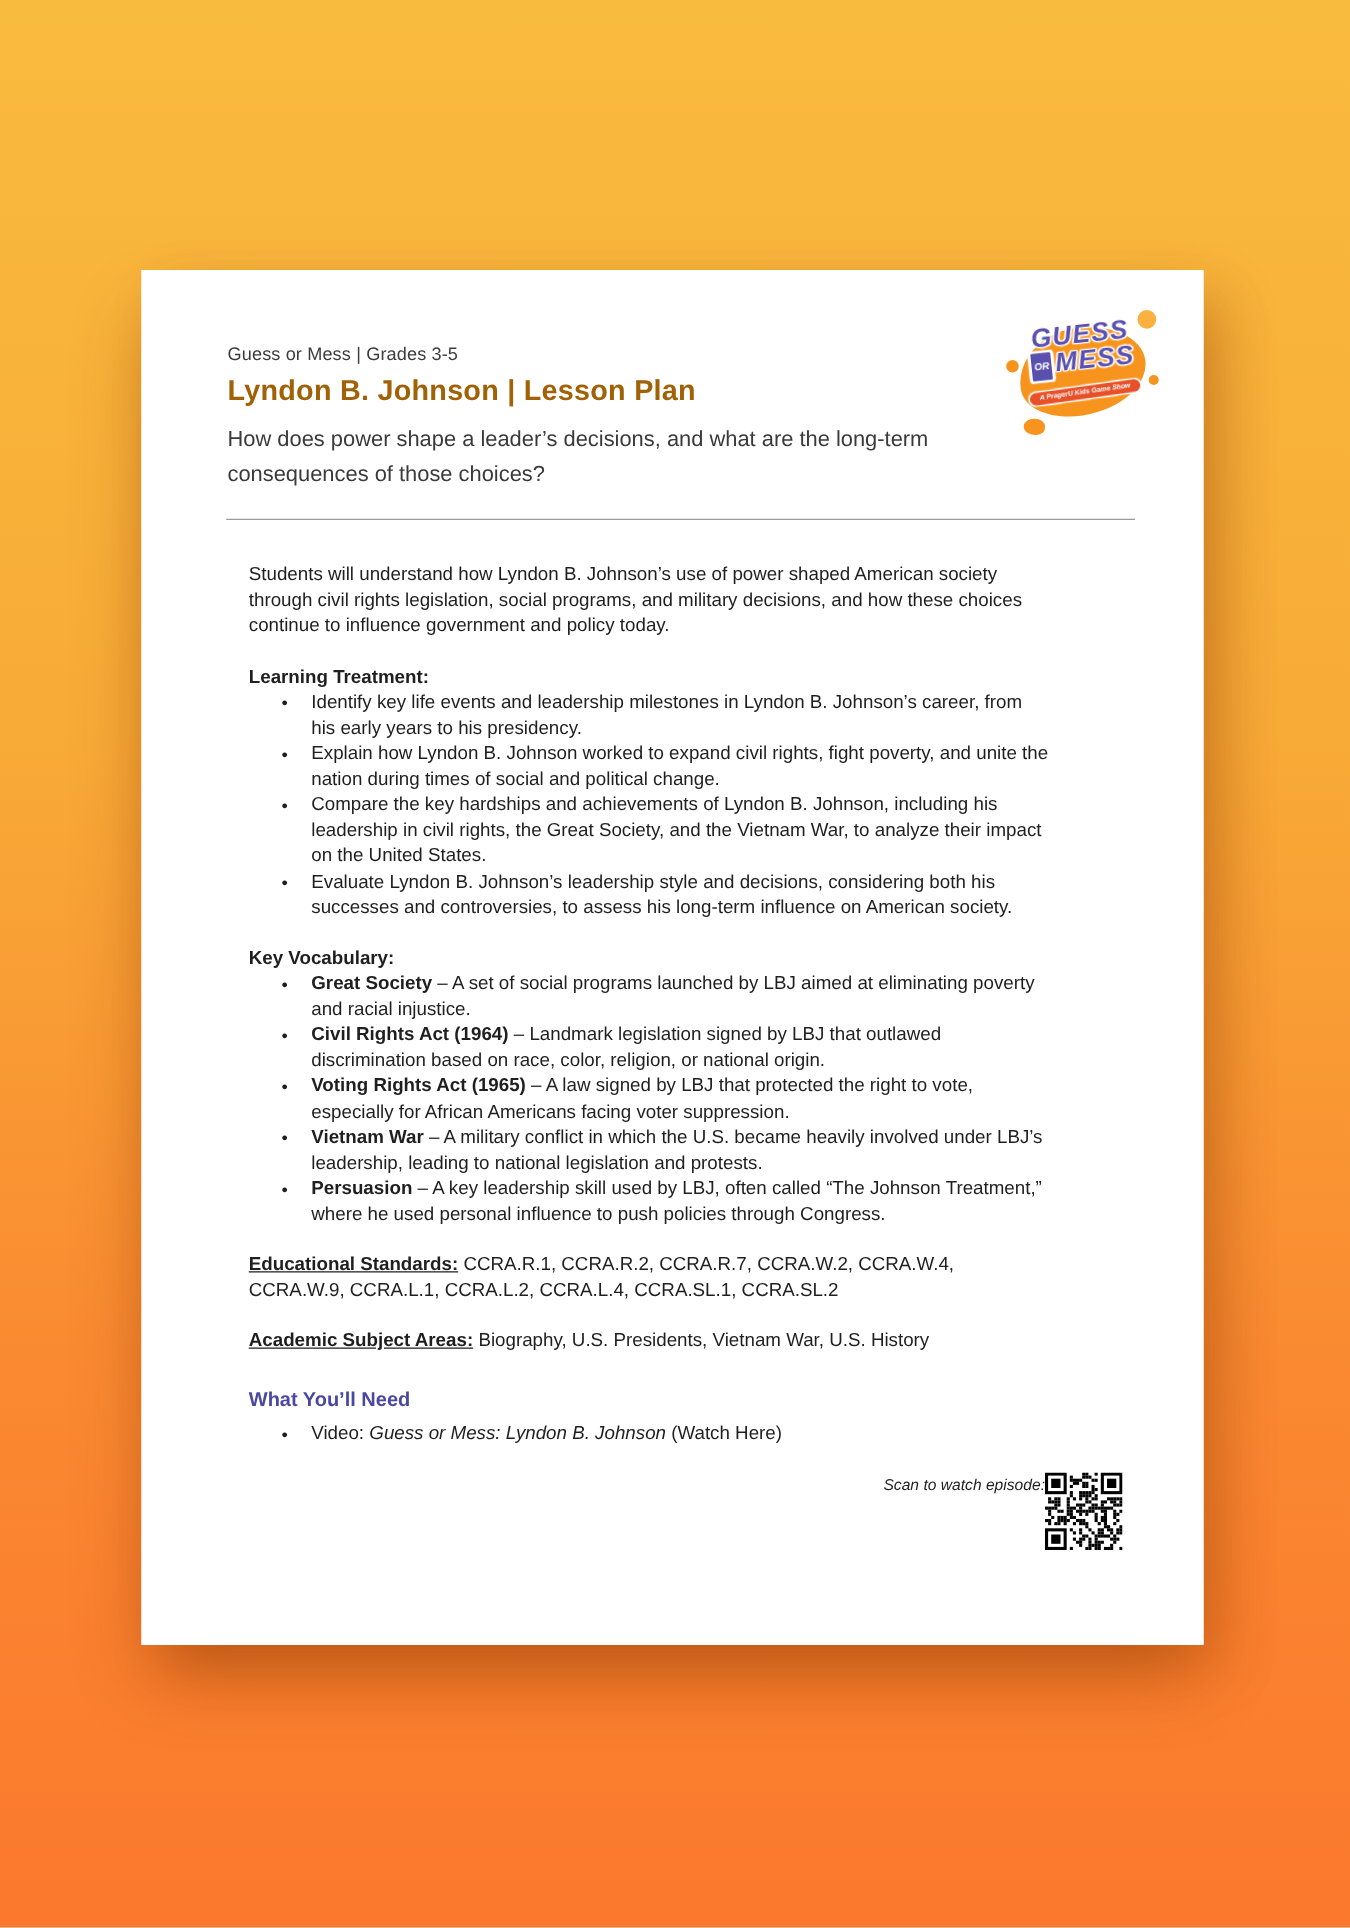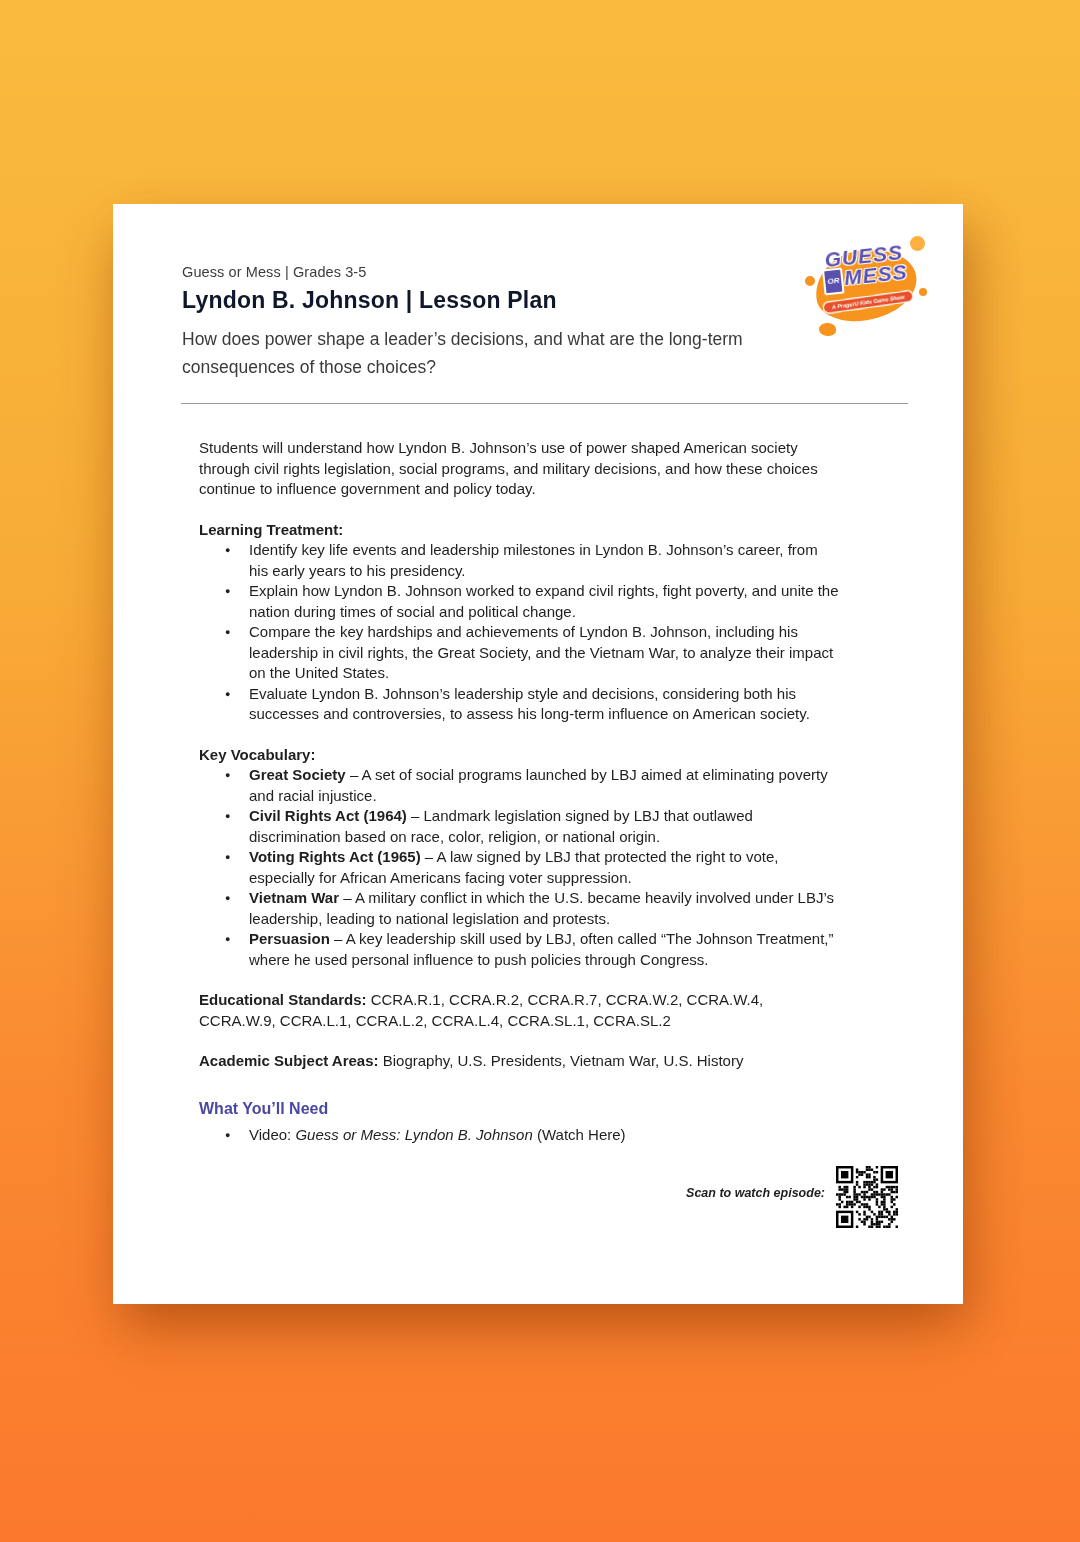--- a/index.html
+++ b/index.html
@@ -5,29 +5,29 @@
   * { margin: 0; padding: 0; box-sizing: border-box; }
   html, body { width: 1080px; height: 1542px; }
   body {
     font-family: "Liberation Sans", sans-serif;
     background: linear-gradient(180deg, #f9bb3e 0%, #f8ab37 38%, #fa8a31 70%, #fb782d 100%);
     overflow: hidden;
     position: relative;
   }
   .page {
     position: absolute;
-    left: 113px; top: 204px;
+    left: 113px; top: 216px;
     width: 850px; height: 1100px;
     background: #ffffff;
     box-shadow: 0 30px 55px -8px rgba(140, 55, 0, 0.45), 18px 18px 40px rgba(150, 60, 0, 0.22);
   }
   
   .header { position: relative; padding: 60px 40px 0 69px; }
   .kicker { font-size: 14.5px; color: #3c3c3c; letter-spacing: 0.1px; }
-  .title { margin-top: 7px; font-size: 23px; font-weight: 700; color: #0f172a; letter-spacing: 0.2px; }
+  .title { margin-top: 7px; font-size: 23px; font-weight: 700; color: #a16207; letter-spacing: 0.2px; }
   .question { margin-top: 11px; font-size: 17.5px; line-height: 28px; color: #3a3a3a; max-width: 605px; }
   .rule { border: none; border-top: 1px solid #9a9a9a; margin: 22px 55px 0 68px; }
 
   
   .logo { position: absolute; top: 32px; right: 36px; width: 122px; height: 102px; }
   .blob {
     position: absolute; left: 10px; top: 14px; width: 102px; height: 70px;
     background: #f7941d;
     border-radius: 48% 52% 55% 45% / 60% 48% 52% 40%;
     transform: rotate(-9deg);
@@ -63,27 +63,27 @@
   .content { margin: 34px 90px 0 86px; color: #1f1f1f; font-size: 15px; line-height: 20.5px; }
   .content .para { max-width: 640px; }
   .sec-heading { font-weight: 700; margin-top: 20px; }
   .bullets { list-style: none; padding-left: 50px; max-width: 640px; }
   .bullet-item { position: relative; }
   .bullet-item::before {
     content: "●"; position: absolute; left: -24px; top: 0;
     font-size: 9px; color: #1f1f1f;
   }
   .inline-label-para { margin-top: 20px; }
-  .inline-label-para b { font-weight: 700; }
+  .inline-label-para b { font-weight: 700; text-decoration: underline; }
   .need-heading { margin-top: 27px; font-size: 16px; font-weight: 700; color: #4a48a0; }
   .need-list { margin-top: 6px; }
   .vid-title { font-style: italic; text-align: center; }
   .qr-row {
-    display: flex; justify-content: flex-end; align-items: center;
-    gap: 11px; margin-top: 20px; margin-right: -25px; font-weight: bold;
+    display: flex; justify-content: flex-end; align-items: flex-start;
+    gap: 0; margin-top: 20px; margin-right: -25px;
   }
   .qr-caption { font-size: 12.5px; font-style: italic; color: #1f1f1f; margin-bottom: 7px; }
   .qr-svg { width: 62px; height: 62px; display: block; }
 </style>
 </head>
 <body>
 
 <div class="page">
 
   <header class="header">

